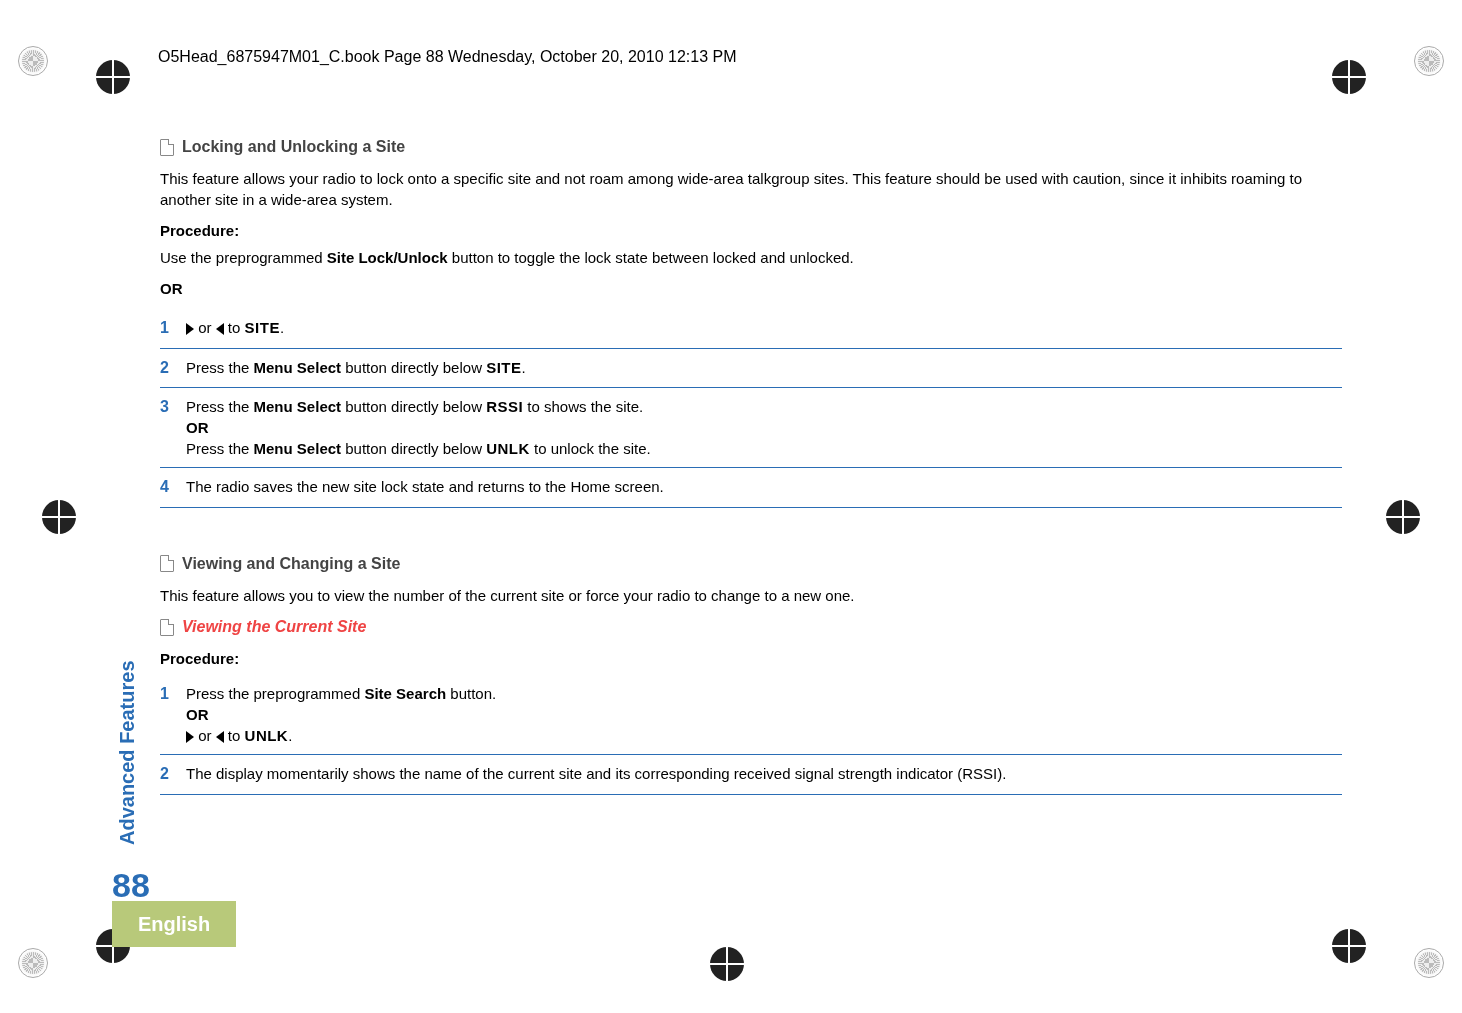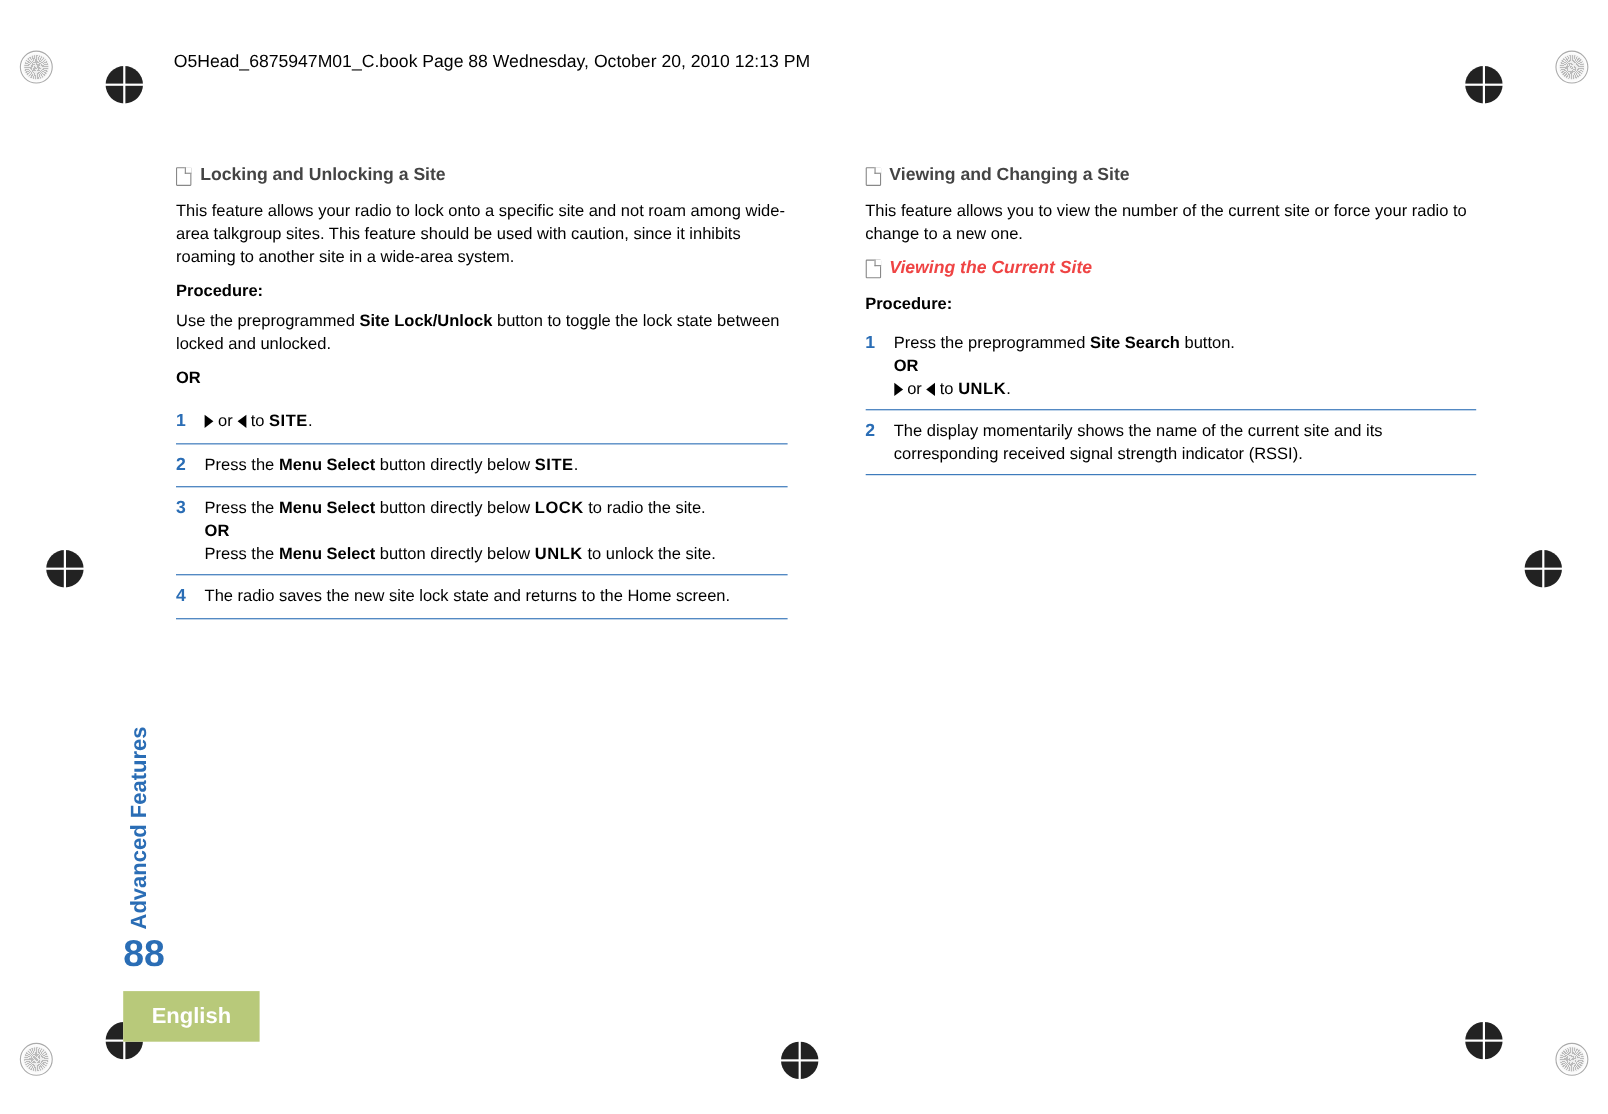--- a/index.html
+++ b/index.html
@@ -54,25 +54,26 @@
     transform: translateY(-50%);
   }
   .running-head {
     position: absolute;
     top: 48px;
     left: 158px;
     font-size: 16px;
   }
   .content {
     position: absolute;
-    top: 149px;
+    top: 136px;
     left: 160px;
     right: 120px;
     display: flex;
-    gap: 71px;
+    gap: 45px;
+    flex-direction: column;
   }
   .col {
     flex: 1;
     font-size: 15px;
     line-height: 1.4;
   }
   .section-head {
     display: flex;
     align-items: center;
     gap: 8px;
@@ -150,21 +151,21 @@
     font-size: 20px;
     writing-mode: vertical-rl;
     transform: rotate(180deg);
     text-align: left;
     display: flex;
     align-items: center;
   }
   .page-number {
     position: absolute;
     left: 112px;
-    bottom: 126px;
+    bottom: 108px;
     font-size: 34px;
     font-weight: bold;
     color: #2a6db5;
     margin-top: 44px;
   }
   .lang-tab {
     position: absolute;
     left: 112px;
     bottom: 66px;
     width: 124px;
@@ -221,21 +222,21 @@
     <div class="step">
       <div class="step-num">2</div>
       <div class="step-body">
         <span>Press the </span><span class="bold">Menu Select</span><span> button directly below </span><span class="menu-font">SITE</span><span>.</span>
       </div>
     </div>
 
     <div class="step">
       <div class="step-num">3</div>
       <div class="step-body">
-        <span>Press the </span><span class="bold">Menu Select</span><span> button directly below </span><span class="menu-font">LOCK</span><span> to radio the site.</span><br>
+        <span>Press the </span><span class="bold">Menu Select</span><span> button directly below </span><span class="menu-font">RSSI</span><span> to shows the site.</span><br>
         <span class="bold">OR</span><br>
         <span>Press the </span><span class="bold">Menu Select</span><span> button directly below </span><span class="menu-font">UNLK</span><span> to unlock the site.</span>
       </div>
     </div>
 
     <div class="step">
       <div class="step-num">4</div>
       <div class="step-body">The radio saves the new site lock state and returns to the Home screen.</div>
     </div>
   </div>

